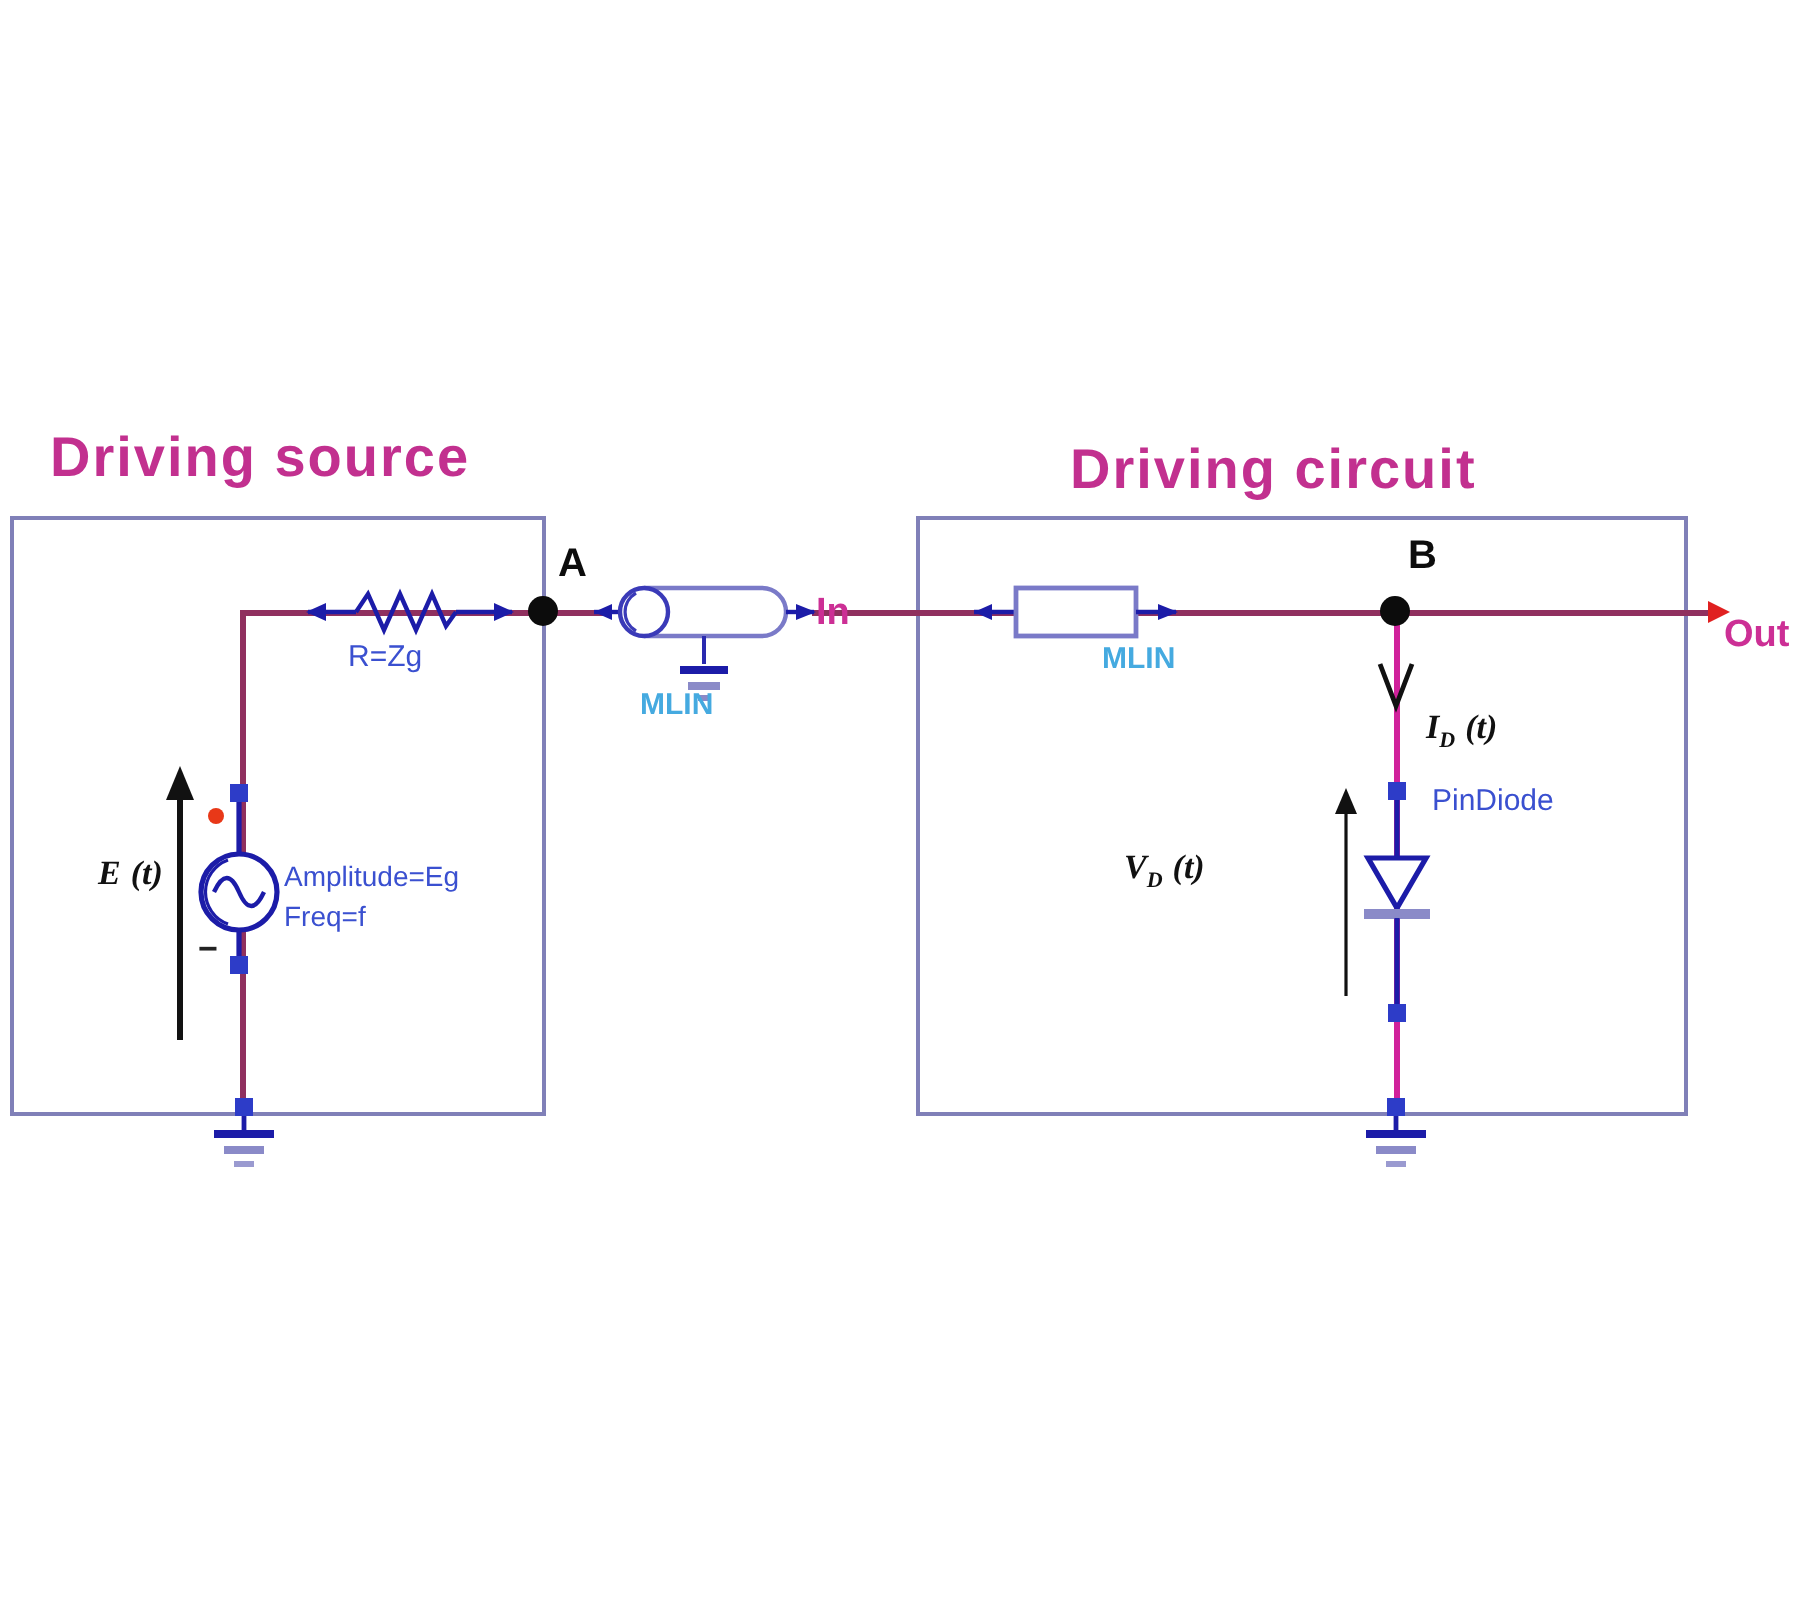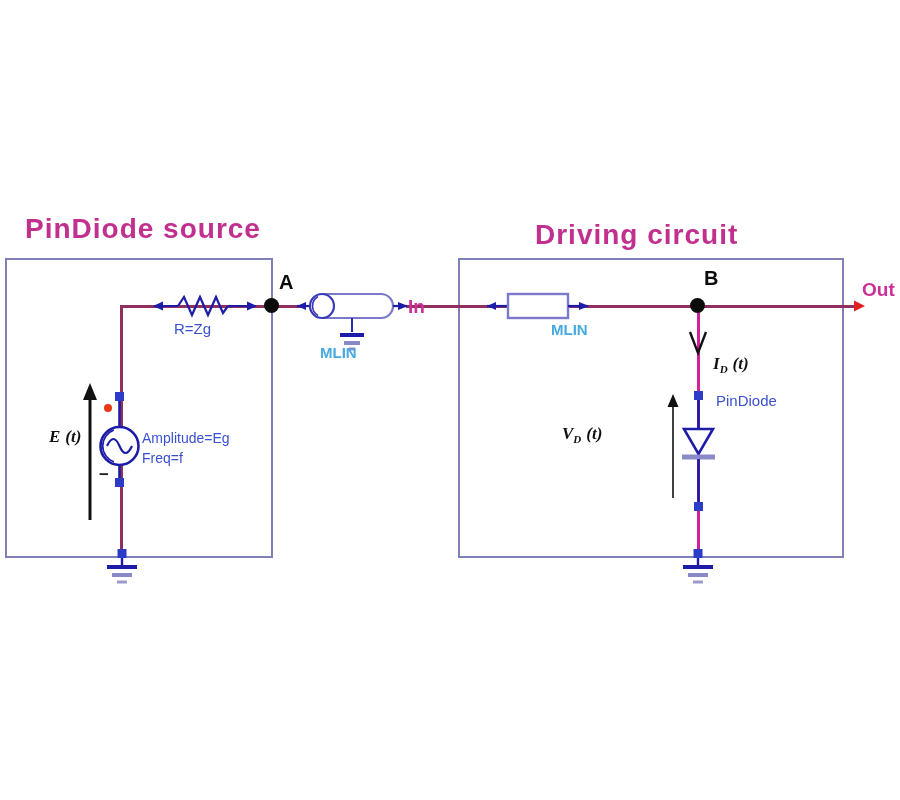--- a/index.html
+++ b/index.html
@@ -20,21 +20,21 @@
   .math-label sub{font-size:11px;font-weight:bold;}
   .math-suffix{margin-left:5px;}
   .minus{font-size:17px;font-weight:bold;color:#222;line-height:1;}
   svg{display:block;overflow:visible;}
 </style>
 </head>
 <body>
 
 <div class="canvas">
 
-  <div class="abs title" style="left:25px;top:213px;">PinDiode source</div>
+  <div class="abs title" style="left:25px;top:213px;">Driving source</div>
   <div class="abs title" style="left:535px;top:219px;">Driving circuit</div>
 
   <div class="abs box" style="left:5px;top:258px;width:264px;height:296px;"></div>
   <div class="abs box" style="left:458px;top:258px;width:382px;height:296px;"></div>
 
   <div class="abs wire" style="left:120px;top:305px;width:3px;height:252px;"></div>
   <div class="abs wire" style="left:120px;top:305px;width:152px;height:3px;"></div>
   <div class="abs wire" style="left:272px;top:305px;width:34px;height:3px;"></div>
   <div class="abs wire" style="left:406px;top:305px;width:104px;height:3px;"></div>
   <div class="abs wire" style="left:566px;top:305px;width:292px;height:3px;"></div>
@@ -139,15 +139,15 @@
     <rect x="17.5" y="1" width="9" height="9" fill="#2d3cc8"></rect>
     <path d="M22,10 V17" stroke="#1c1ca8" stroke-width="2.4" fill="none"></path>
     <path d="M7,19 H37" stroke="#1c1ca8" stroke-width="4" fill="none"></path>
     <path d="M12,27 H32" stroke="#8a8ac8" stroke-width="4" fill="none"></path>
     <path d="M17,34 H27" stroke="#9a9ad0" stroke-width="3" fill="none"></path>
   </svg>
 
   <svg class="abs" style="left:851px;top:298px;" width="16" height="16" viewBox="0 0 16 16">
     <polygon points="3,2.5 14,8 3,13.5" fill="#e02020"></polygon>
   </svg>
-  <div class="abs port-label" style="left:862px;top:254px;">Out</div>
+  <div class="abs port-label" style="left:862px;top:282px;">Out</div>
 
 </div>
 
 </body></html>

